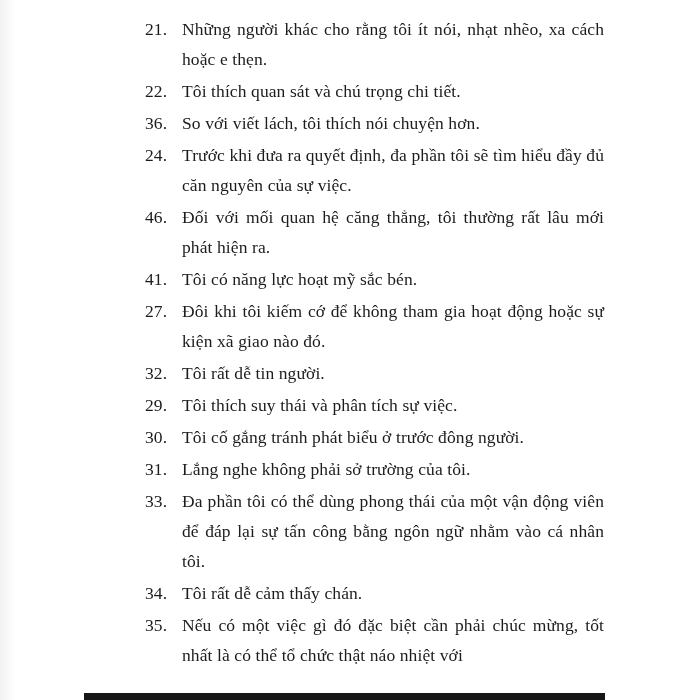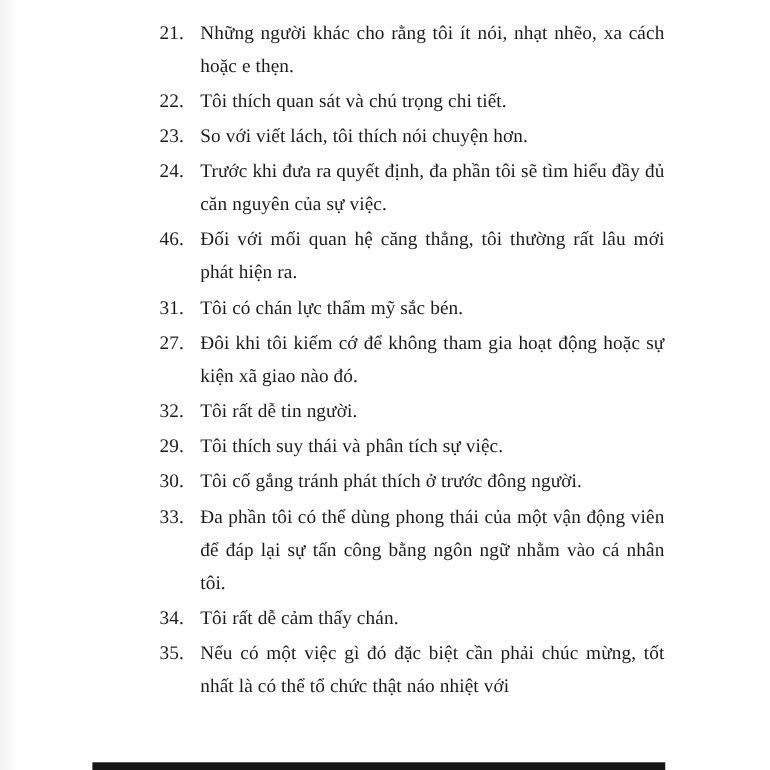--- a/index.html
+++ b/index.html
@@ -49,26 +49,27 @@
     background: #161616;
   }
 </style>
 </head>
 <body>
 
 <div class="page">
   <div class="question-list" id="question-list">
       <div class="question-item"><span class="q-num">21.</span><span class="q-text">Những người khác cho rằng tôi ít nói, nhạt nhẽo, xa cách hoặc e thẹn.</span></div>
       <div class="question-item"><span class="q-num">22.</span><span class="q-text">Tôi thích quan sát và chú trọng chi tiết.</span></div>
-      <div class="question-item"><span class="q-num">23.</span><span class="q-text">So với viết lách, tôi thích nói chuyện hơn.</span></div>
+      <div class="question-item"><span class="q-num">36.</span><span class="q-text">So với viết lách, tôi thích nói chuyện hơn.</span></div>
       <div class="question-item"><span class="q-num">24.</span><span class="q-text">Trước khi đưa ra quyết định, đa phần tôi sẽ tìm hiểu đầy đủ căn nguyên của sự việc.</span></div>
       <div class="question-item"><span class="q-num">46.</span><span class="q-text">Đối với mối quan hệ căng thẳng, tôi thường rất lâu mới phát hiện ra.</span></div>
-      <div class="question-item"><span class="q-num">31.</span><span class="q-text">Tôi có chán lực thẩm mỹ sắc bén.</span></div>
+      <div class="question-item"><span class="q-num">41.</span><span class="q-text">Tôi có năng lực hoạt mỹ sắc bén.</span></div>
       <div class="question-item"><span class="q-num">27.</span><span class="q-text">Đôi khi tôi kiếm cớ để không tham gia hoạt động hoặc sự kiện xã giao nào đó.</span></div>
       <div class="question-item"><span class="q-num">32.</span><span class="q-text">Tôi rất dễ tin người.</span></div>
       <div class="question-item"><span class="q-num">29.</span><span class="q-text">Tôi thích suy thái và phân tích sự việc.</span></div>
-      <div class="question-item"><span class="q-num">30.</span><span class="q-text">Tôi cố gắng tránh phát thích ở trước đông người.</span></div>
+      <div class="question-item"><span class="q-num">30.</span><span class="q-text">Tôi cố gắng tránh phát biểu ở trước đông người.</span></div>
+      <div class="question-item"><span class="q-num">31.</span><span class="q-text">Lắng nghe không phải sở trường của tôi.</span></div>
       <div class="question-item"><span class="q-num">33.</span><span class="q-text">Đa phần tôi có thể dùng phong thái của một vận động viên để đáp lại sự tấn công bằng ngôn ngữ nhằm vào cá nhân tôi.</span></div>
       <div class="question-item"><span class="q-num">34.</span><span class="q-text">Tôi rất dễ cảm thấy chán.</span></div>
       <div class="question-item"><span class="q-num">35.</span><span class="q-text">Nếu có một việc gì đó đặc biệt cần phải chúc mừng, tốt nhất là có thể tổ chức thật náo nhiệt với</span></div>
     </div>
   <div class="photo-edge-bar"></div>
 </div>
 
 </body></html>

